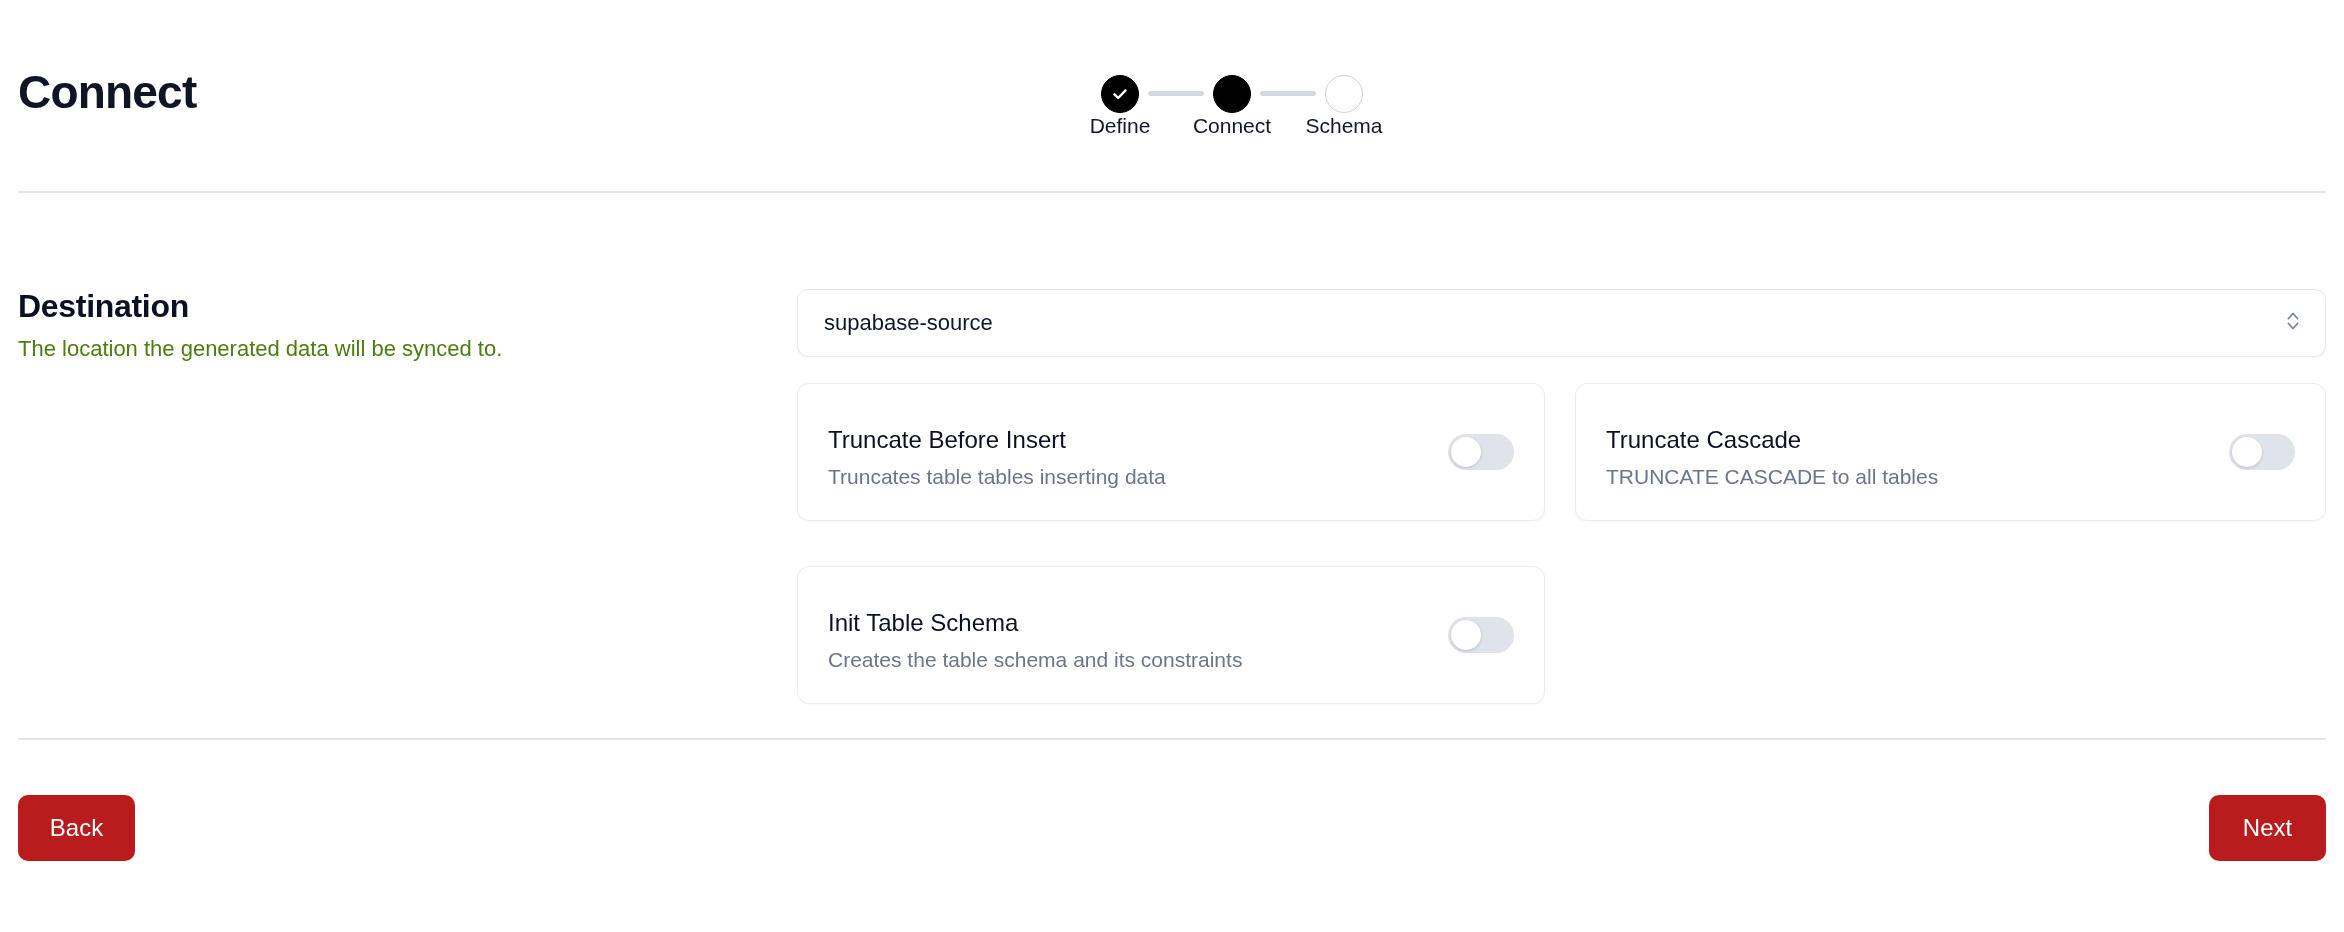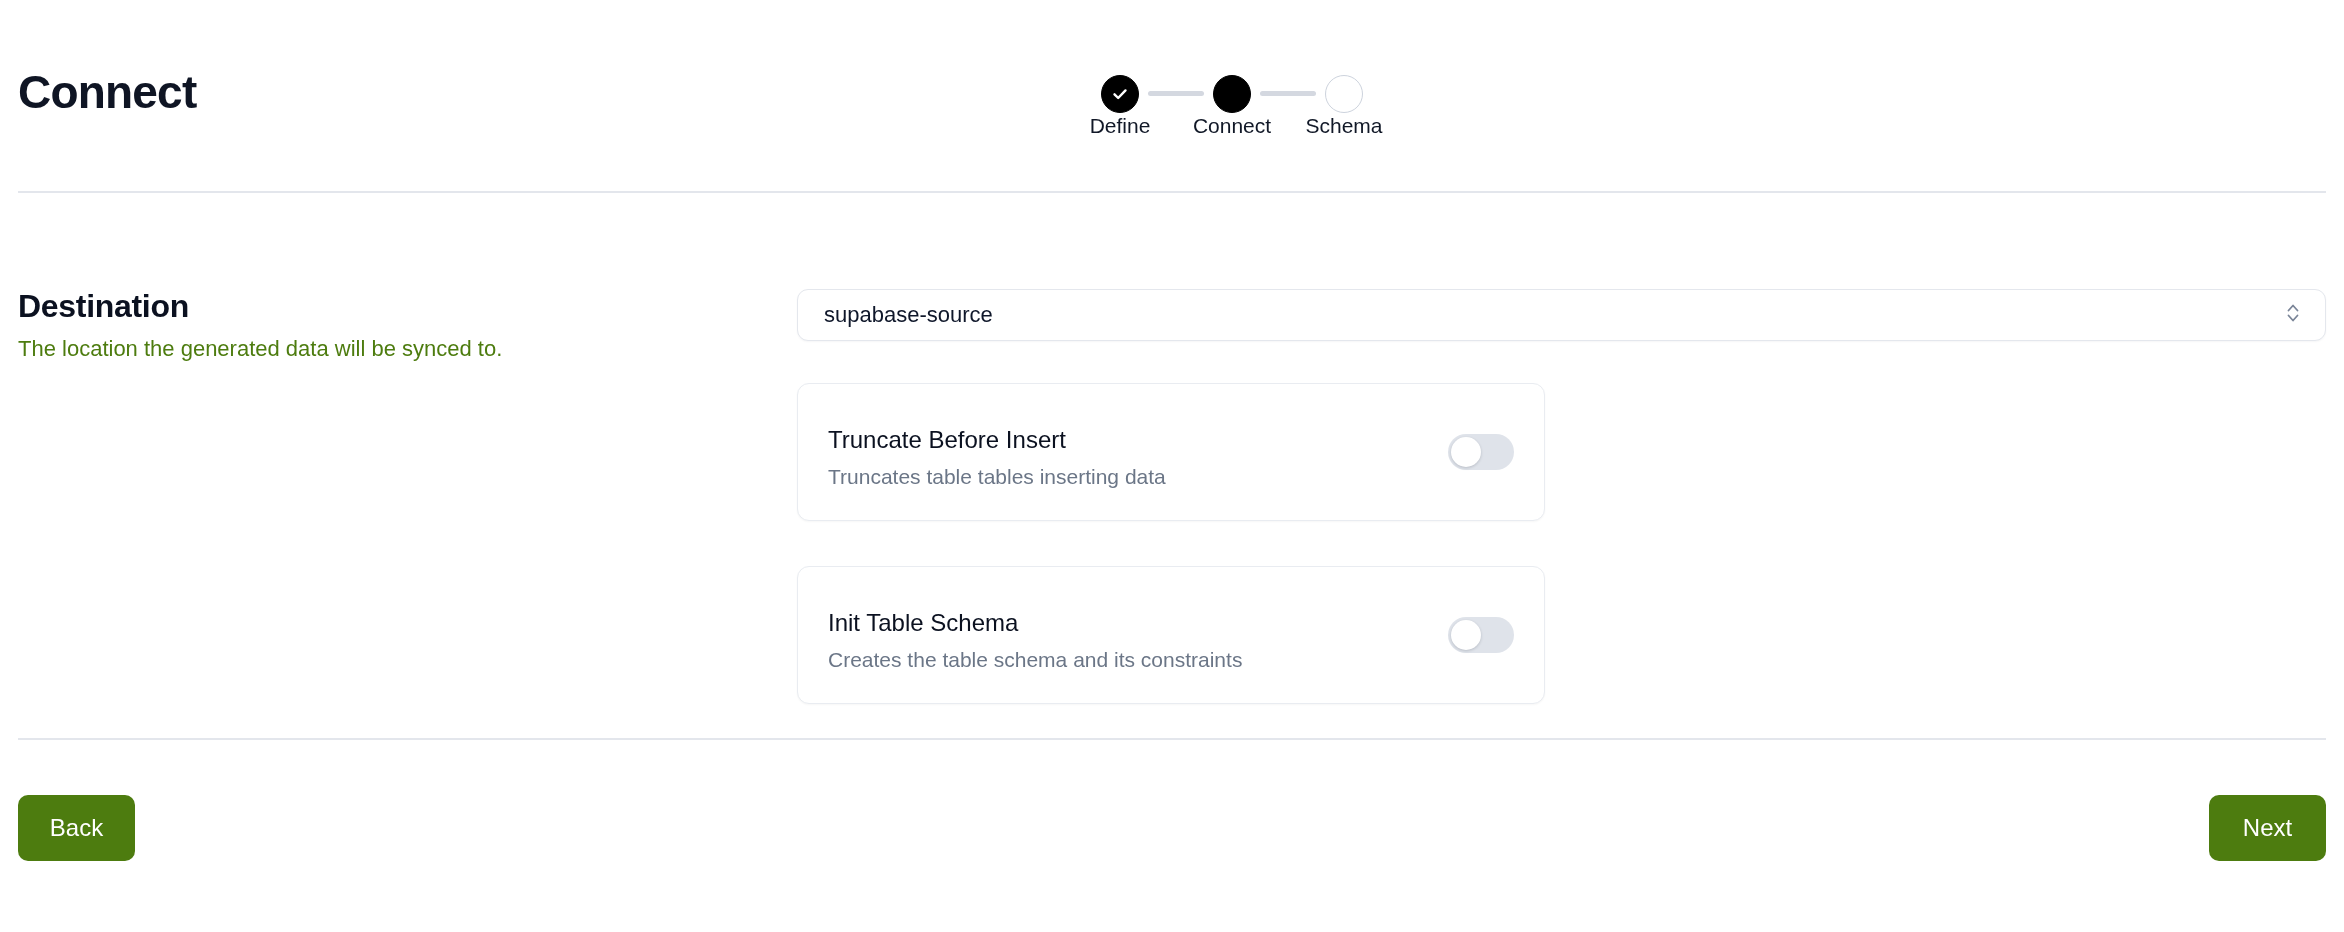--- a/index.html
+++ b/index.html
@@ -124,21 +124,21 @@
     color: #4d7c0f;
     line-height: 1.35;
   }
 
   
   .select-wrap {
     position: absolute;
     left: 797px;
     top: 289px;
     width: 1529px;
-    height: 52px;
+    height: 68px;
     border-radius: 7px;
   }
 
   .select-box {
     width: 100%;
     height: 100%;
     border: 1.5px solid #e4e7ed;
     border-radius: 11px;
     background: #ffffff;
     display: flex;
@@ -215,21 +215,21 @@
     width: 30px;
     height: 30px;
     border-radius: 50%;
     background: #ffffff;
     box-shadow: 0 1px 3px rgba(16, 24, 40, 0.18);
   }
 
   
   .btn {
     position: absolute;
-    background: #4d7c0f;
+    background: #b91c1c;
     color: #ffffff;
     border: none;
     border-radius: 10px;
     font-family: "Liberation Sans", sans-serif;
     font-size: 24px;
     line-height: 1;
     display: flex;
     align-items: center;
     justify-content: center;
     cursor: pointer;
@@ -297,20 +297,29 @@
   <div class="card c1">
     <div class="card-text">
       <div class="card-title">Truncate Before Insert</div>
       <div class="card-desc">Truncates table tables inserting data</div>
     </div>
     <div class="toggle">
       <div class="knob"></div>
     </div>
   </div>
 
+  <div class="card c2">
+    <div class="card-text">
+      <div class="card-title">Truncate Cascade</div>
+      <div class="card-desc">TRUNCATE CASCADE to all tables</div>
+    </div>
+    <div class="toggle">
+      <div class="knob"></div>
+    </div>
+  </div>
 
   <div class="card c3">
     <div class="card-text">
       <div class="card-title">Init Table Schema</div>
       <div class="card-desc">Creates the table schema and its constraints</div>
     </div>
     <div class="toggle">
       <div class="knob"></div>
     </div>
   </div>

